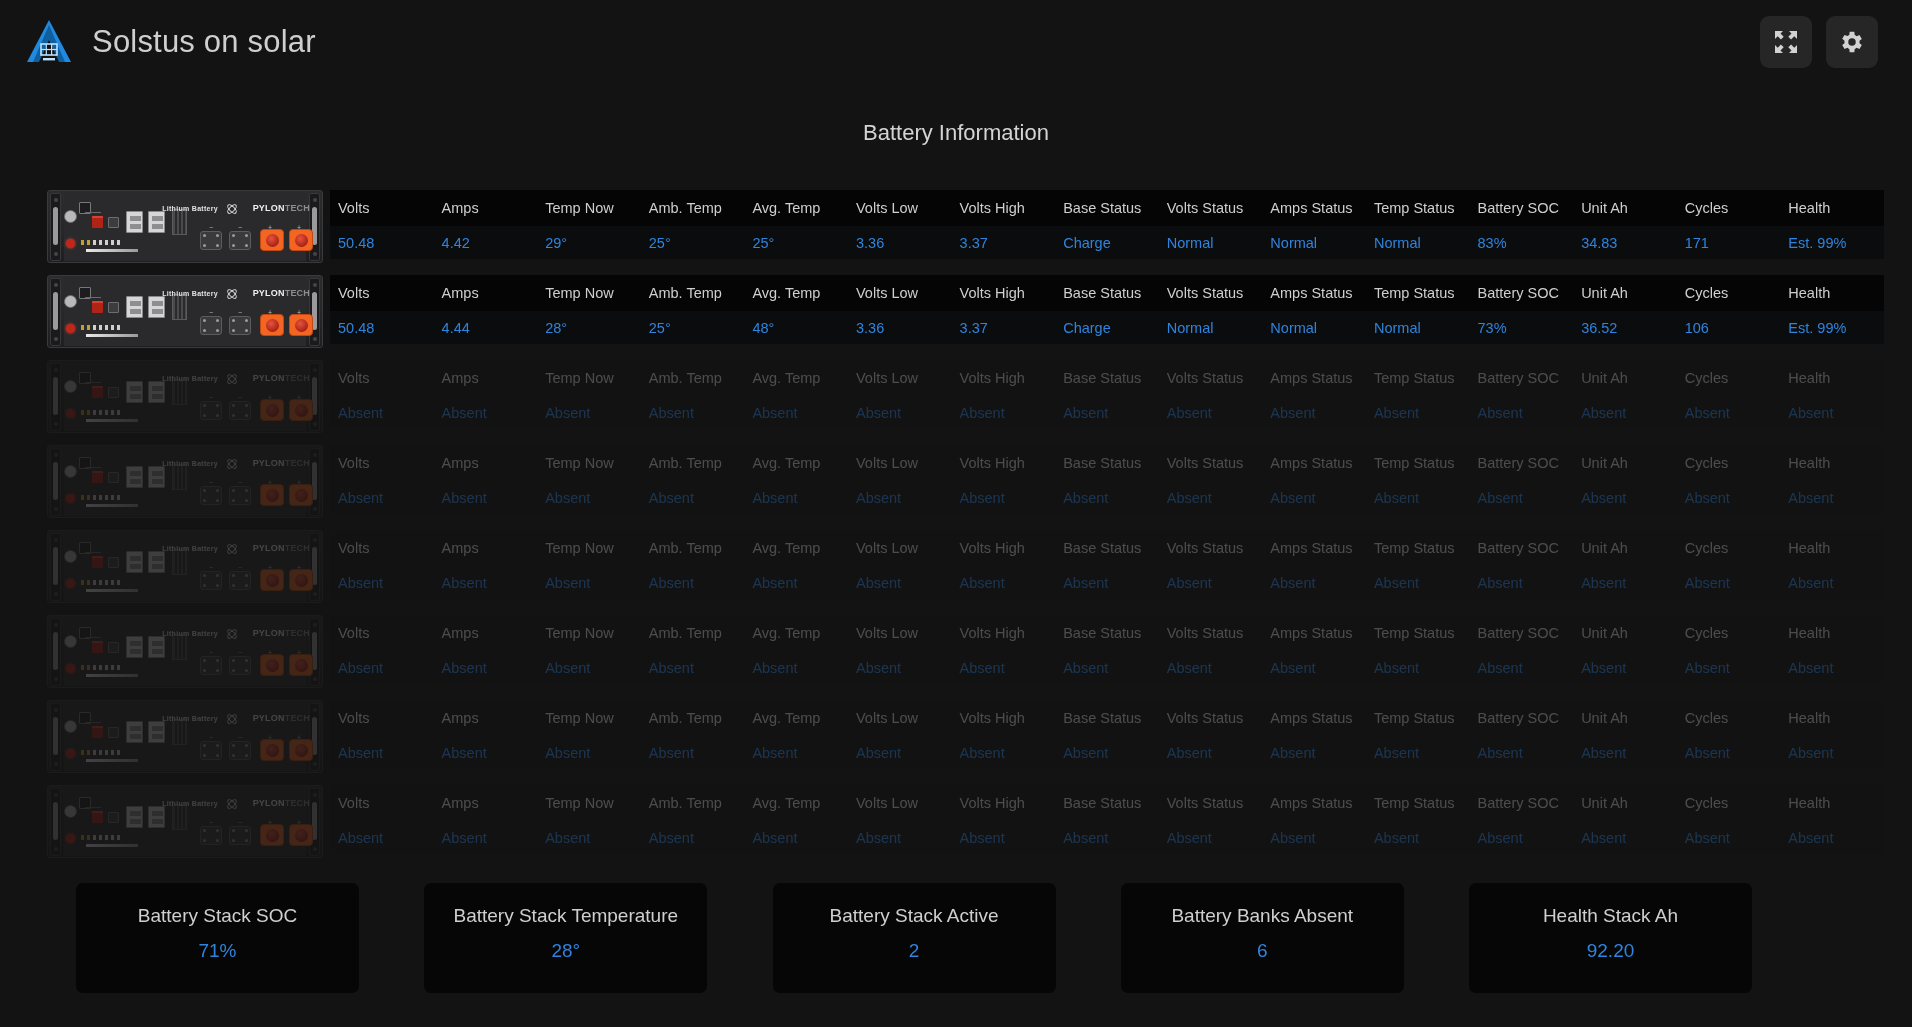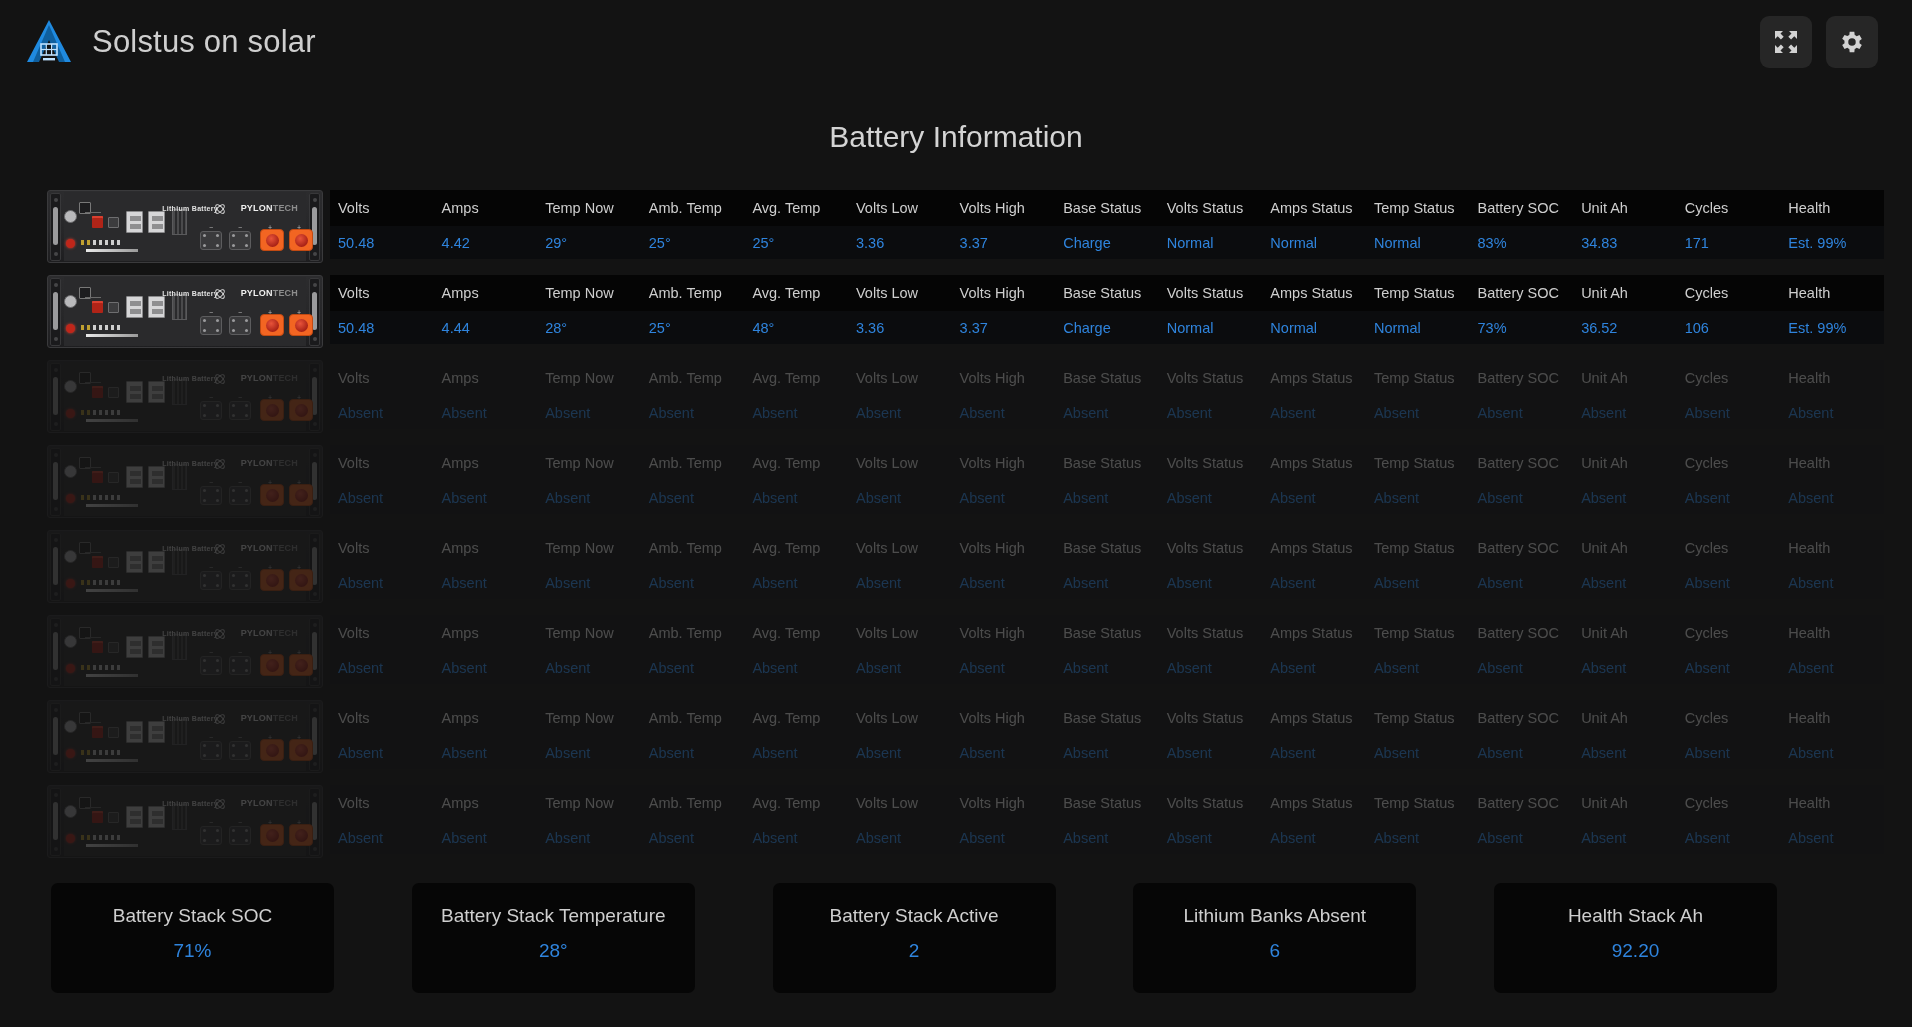--- a/index.html
+++ b/index.html
@@ -26,21 +26,21 @@
     width: 52px; height: 52px; border-radius: 9px;
     background: #262626; border: none;
     display: flex; align-items: center; justify-content: center;
     cursor: pointer;
   }
   .icon-btn svg { display: block; }
 
   
   .page-title {
     position: absolute; top: 120px; left: 0; width: 1912px;
-    text-align: center; font-size: 30px; font-weight: 400; color: #d4d4d4;
+    text-align: center; font-size: 22px; font-weight: 400; color: #d4d4d4;
   }
 
   
   .content {
     position: absolute; top: 190px; left: 0; width: 1912px; height: 680px;
     display: flex; gap: 0;
   }
   .battery-col {
     width: 330px; flex: 0 0 330px;
     display: flex; flex-direction: column;
@@ -96,21 +96,21 @@
   .led { position: absolute; left: 18px; top: 48px; width: 9px; height: 9px;
          border-radius: 50%; background: #c0261a; box-shadow: 0 0 3px #e04434; }
   .leds-row { position: absolute; left: 33px; top: 49px; display: flex; gap: 3px; }
   .leds-row i { width: 3px; height: 5px; background: #cfcfcf; display: block; }
   .leds-row i.o { background: #c0a030; }
   .bar { position: absolute; left: 38px; top: 58px; width: 52px; height: 3px;
          background: linear-gradient(90deg,#e8e8e8,#9a9a9a); }
 
   .label-lith { position: absolute; right: 104px; top: 14px; font-size: 7px;
                 color: #e2e2e2; letter-spacing: .3px; font-weight: 700; white-space: nowrap; }
-  .brandmark { position: absolute; right: 24px; top: 12px; display: flex; align-items: center; gap: 17px; }
+  .brandmark { position: absolute; right: 12px; top: 12px; display: flex; align-items: center; gap: 17px; }
   .brandmark .atom { width: 10px; height: 10px; position: relative; }
   .brandmark .atom::before, .brandmark .atom::after {
     content: ""; position: absolute; left: 0; top: 3px; width: 10px; height: 4px;
     border: 1px solid #e6e6e6; border-radius: 50%;
   }
   .brandmark .atom::before { transform: rotate(45deg); }
   .brandmark .atom::after  { transform: rotate(-45deg); }
   .brandmark .bt { font-size: 9px; font-weight: 700; color: #f0f0f0; letter-spacing: .2px; }
   .brandmark .bt em { font-style: normal; color: #8d8d8d; }
 
@@ -141,21 +141,21 @@
     background: #0b0c0e; color: #2f84dd; font-size: 14.5px; font-weight: 400;
     text-align: left; padding: 8px 0 8px 8px; height: 33px; white-space: nowrap;
   }
   .bank-block.absent th { color: #cfcfcf; }
   .bank-block.absent { opacity: .30; }
   .bank-block.absent th, .bank-block.absent td { background: #111214; }
 
   
   .cards {
     position: absolute; left: 0; bottom: 34px; width: 1828px;
-    display: flex; justify-content: space-between; padding: 0 51px;
+    display: flex; justify-content: space-between; padding: 0 76px;
   }
   .card {
     width: 283px; height: 110px; background: #060606; border-radius: 7px;
     display: flex; flex-direction: column; align-items: center; padding-top: 22px;
   }
   .card-title { font-size: 19px; color: #cfcfcf; font-weight: 400; }
   .card-value { font-size: 19px; color: #2f84dd; margin-top: 13px; }
 </style>
 </head>
 <body>
@@ -991,21 +991,21 @@
       </div>
       <div class="card">
         <div class="card-title">Battery Stack Temperature</div>
         <div class="card-value">28°</div>
       </div>
       <div class="card">
         <div class="card-title">Battery Stack Active</div>
         <div class="card-value">2</div>
       </div>
       <div class="card">
-        <div class="card-title">Lithium Banks Absent</div>
+        <div class="card-title">Battery Banks Absent</div>
         <div class="card-value">6</div>
       </div>
       <div class="card">
         <div class="card-title">Health Stack Ah</div>
         <div class="card-value">92.20</div>
       </div>
     </div>
 </div>
 
 </body></html>

